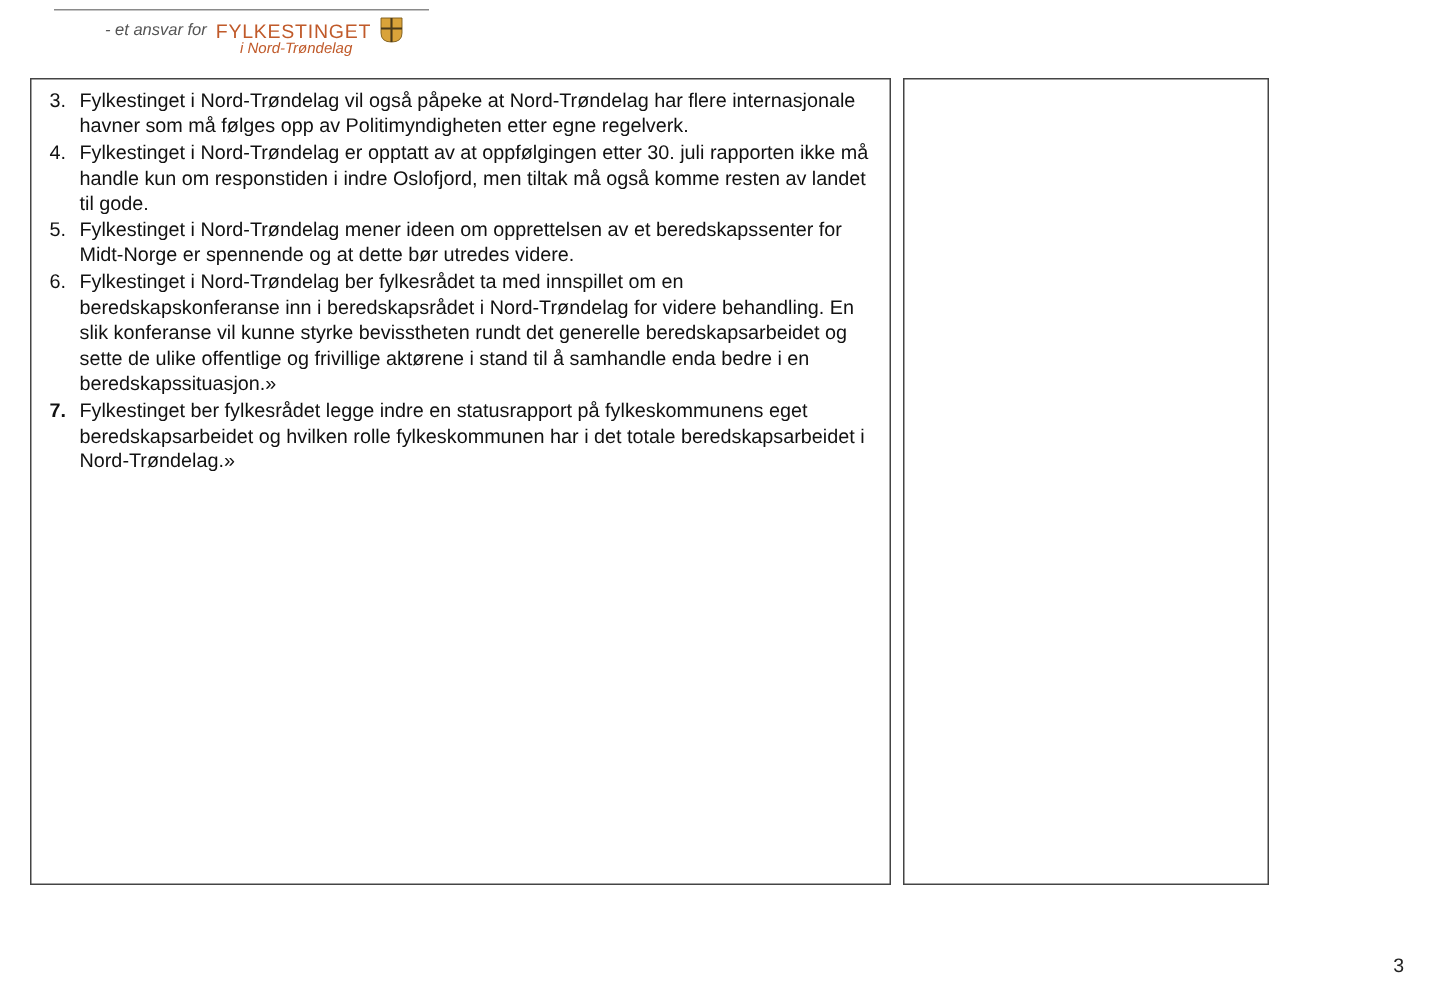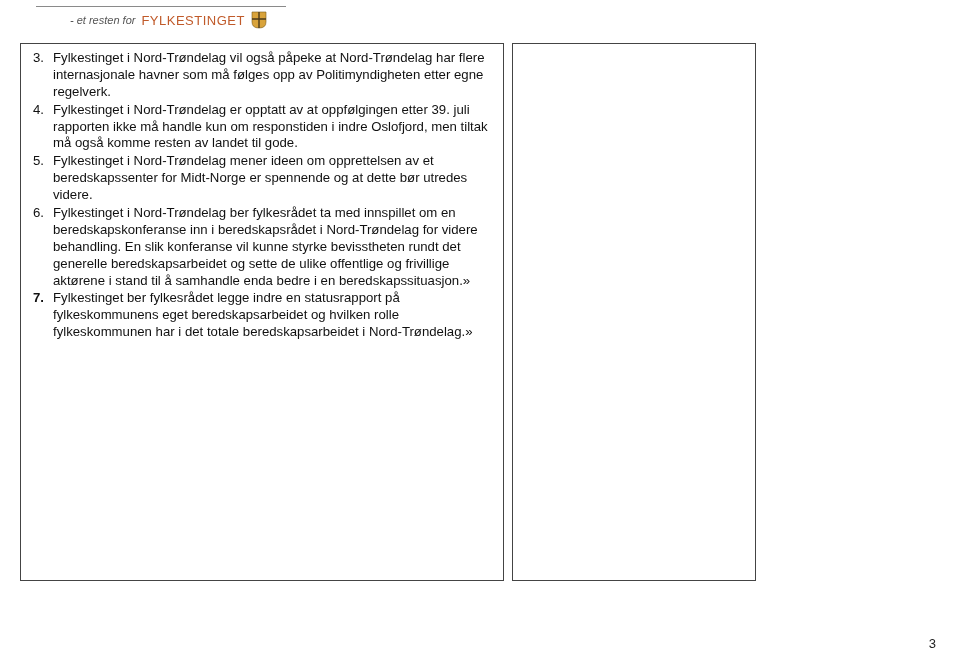--- a/index.html
+++ b/index.html
@@ -55,21 +55,21 @@
     font-style: italic;
     margin-top: -2px;
   }
   .content {
     display: flex;
     gap: 8px;
     padding: 14px 20px 0 20px;
   }
   .box {
     border: 1px solid #444;
-    width: 484px;
+    width: 574px;
     padding: 6px 10px 12px 10px;
   }
   .box-right {
     border: 1px solid #444;
     width: 244px;
     height: 538px;
   }
   ol.items {
     list-style: none;
     counter-reset: item 2;
@@ -100,36 +100,37 @@
     font-size: 13px;
     color: #222;
   }
 </style>
 </head>
 <body>
 
 <div class="header">
   <div class="rule"></div>
   <div class="subhead">
-    <span>- et resten for</span>
+    <span>- et ansvar for</span>
     <span class="brand">FYLKESTINGET</span>
     <span class="shield">
       <svg viewBox="0 0 16 18">
         <path d="M1 1 H15 V11 Q15 17 8 17 Q1 17 1 11 Z" fill="#d9a33a" stroke="#7a5a1a" stroke-width="0.6"></path>
         <path d="M8 1 V17 M1 8 H15" stroke="#4a3a1a" stroke-width="1.4"></path>
       </svg>
     </span>
   </div>
+  <div class="sub2">i Nord-Trøndelag</div>
 </div>
 
 <div class="content">
   <div class="box">
     <ol class="items">
       <li>Fylkestinget i Nord-Trøndelag vil også påpeke at Nord-Trøndelag har flere internasjonale havner som må følges opp av Politimyndigheten etter egne regelverk.</li>
-      <li>Fylkestinget i Nord-Trøndelag er opptatt av at oppfølgingen etter 39. juli rapporten ikke må handle kun om responstiden i indre Oslofjord, men tiltak må også komme resten av landet til gode.</li>
+      <li>Fylkestinget i Nord-Trøndelag er opptatt av at oppfølgingen etter 30. juli rapporten ikke må handle kun om responstiden i indre Oslofjord, men tiltak må også komme resten av landet til gode.</li>
       <li>Fylkestinget i Nord-Trøndelag mener ideen om opprettelsen av et beredskapssenter for Midt-Norge er spennende og at dette bør utredes videre.</li>
       <li>Fylkestinget i Nord-Trøndelag ber fylkesrådet ta med innspillet om en beredskapskonferanse inn i beredskapsrådet i Nord-Trøndelag for videre behandling. En slik konferanse vil kunne styrke bevisstheten rundt det generelle beredskapsarbeidet og sette de ulike offentlige og frivillige aktørene i stand til å samhandle enda bedre i en beredskapssituasjon.»</li>
       <li class="bold-marker">Fylkestinget ber fylkesrådet legge indre en statusrapport på fylkeskommunens eget beredskapsarbeidet og hvilken rolle fylkeskommunen har i det totale beredskapsarbeidet i Nord-Trøndelag.»</li>
     </ol>
   </div>
   <div class="box-right"></div>
 </div>
 
 <div class="pagenum">3</div>
 

